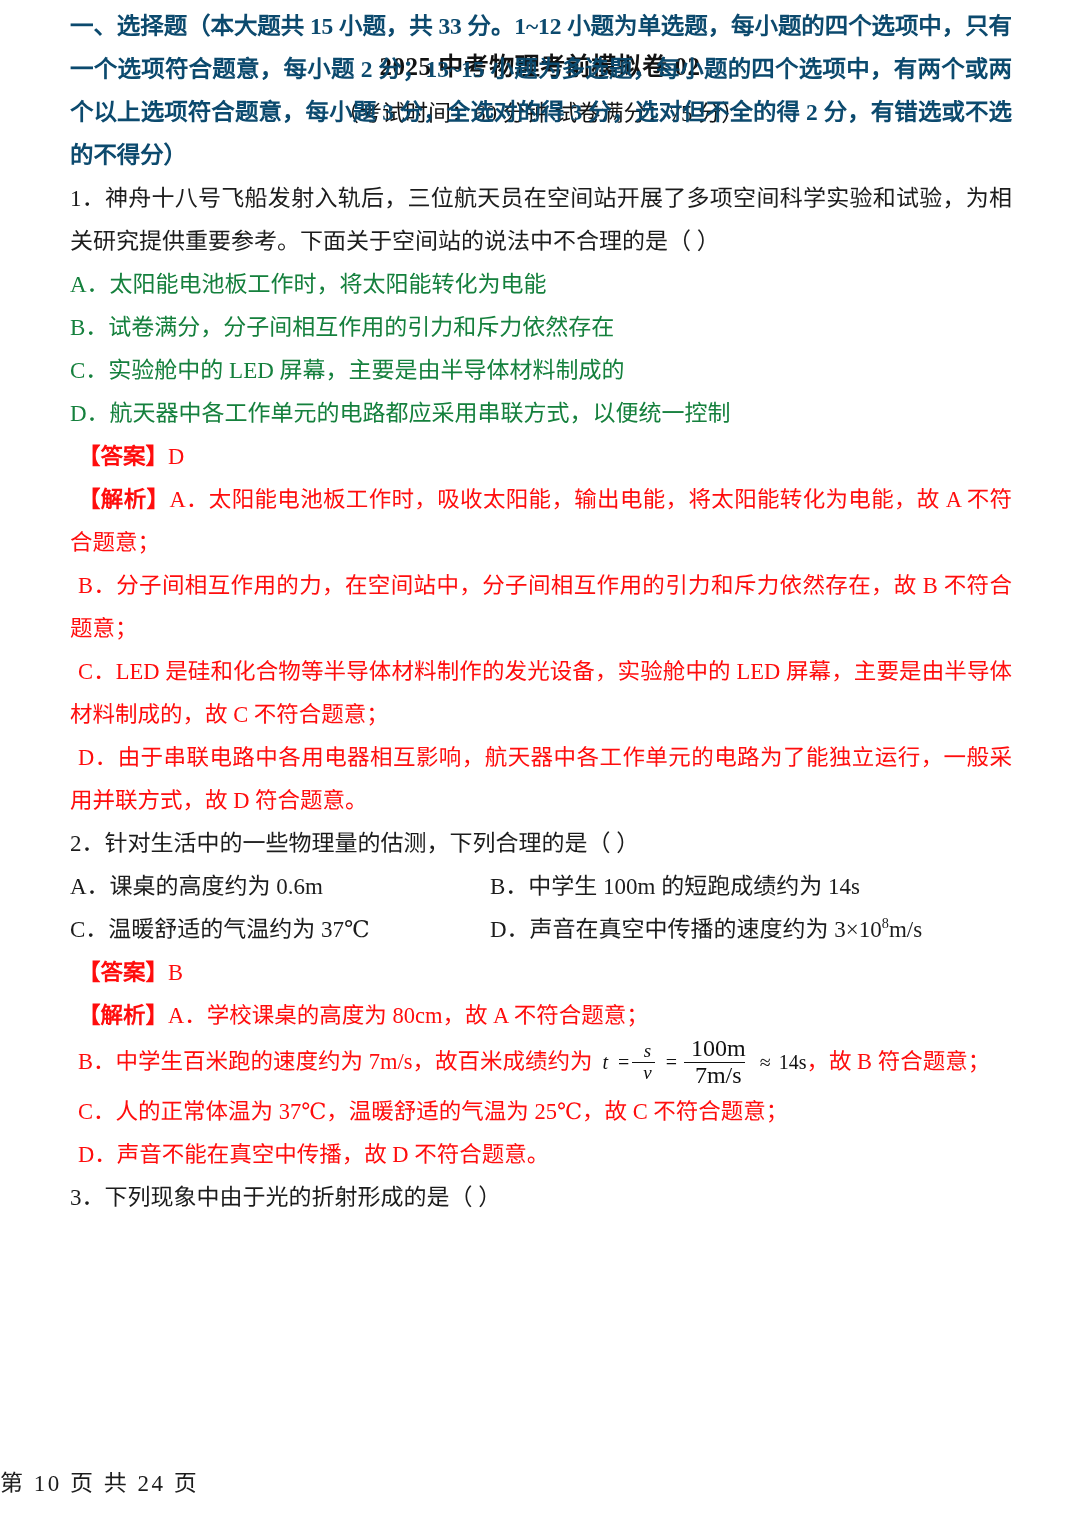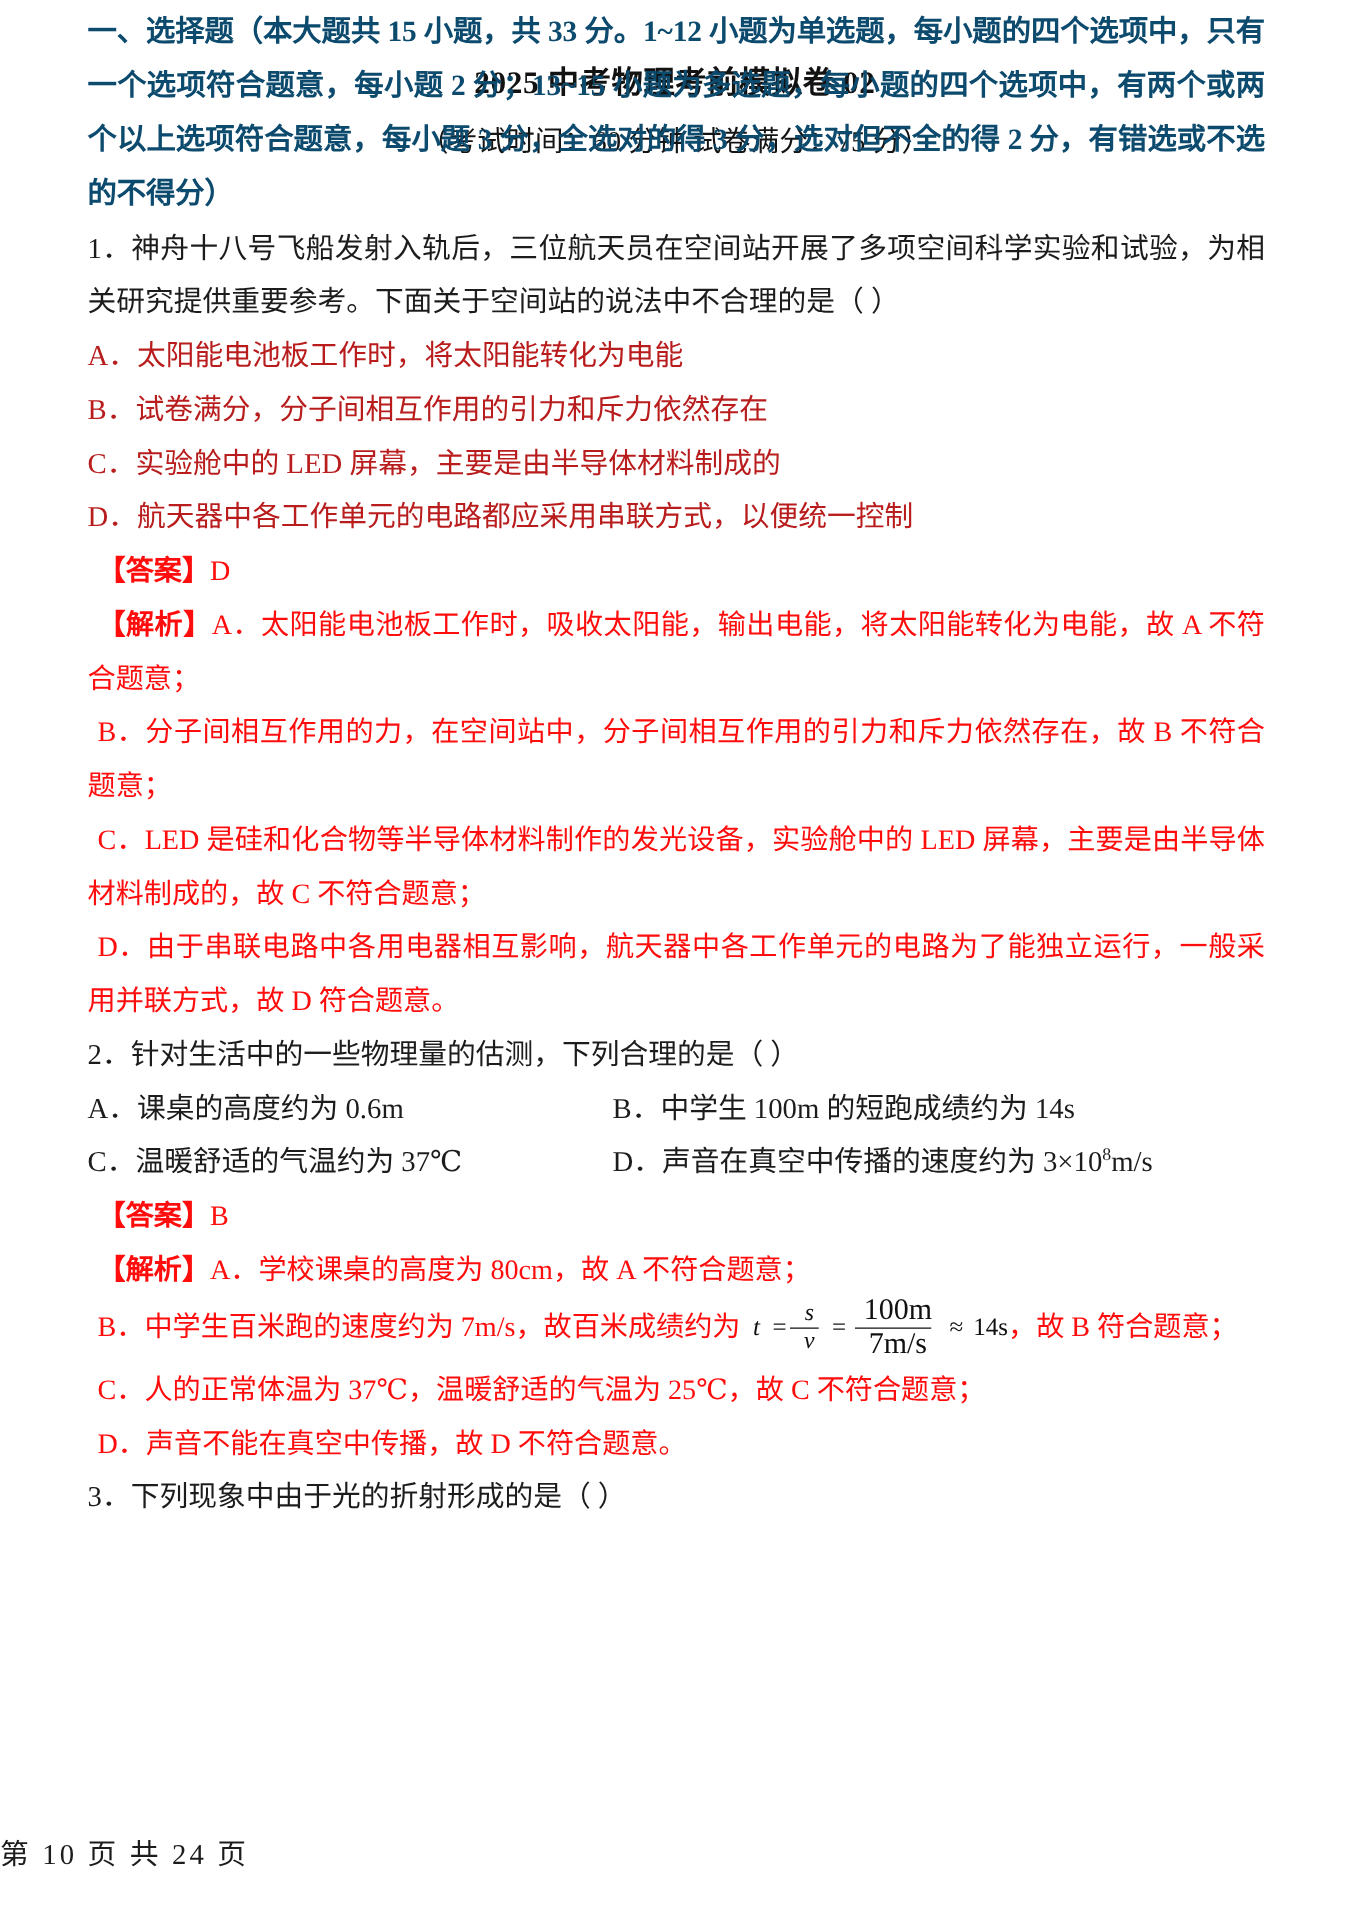--- a/index.html
+++ b/index.html
@@ -67,21 +67,21 @@
     line-height: 43px;
     margin: 0;
     text-align: justify;
     text-justify: inter-ideograph;
     color: #1c1c1c;
   }
   .q-opt {
     font-size: 23px;
     line-height: 43px;
     margin: 0;
-    color: #b91c1c;
+    color: #15803d;
     white-space: nowrap;
   }
   .opt-row {
     display: flex;
     font-size: 23px;
     line-height: 43px;
     color: #1c1c1c;
   }
   .opt-row > span:first-child { width: 420px; flex: 0 0 420px; }
 

